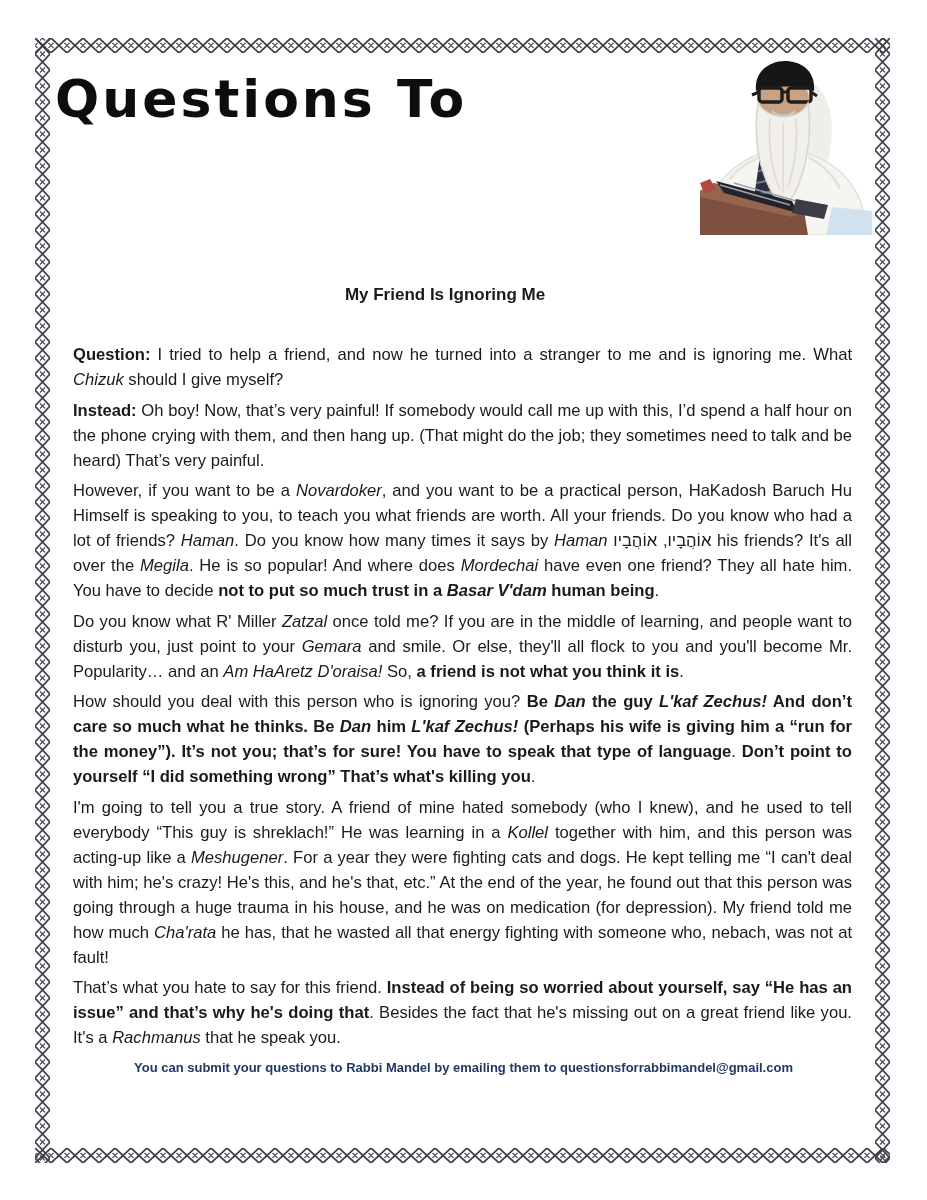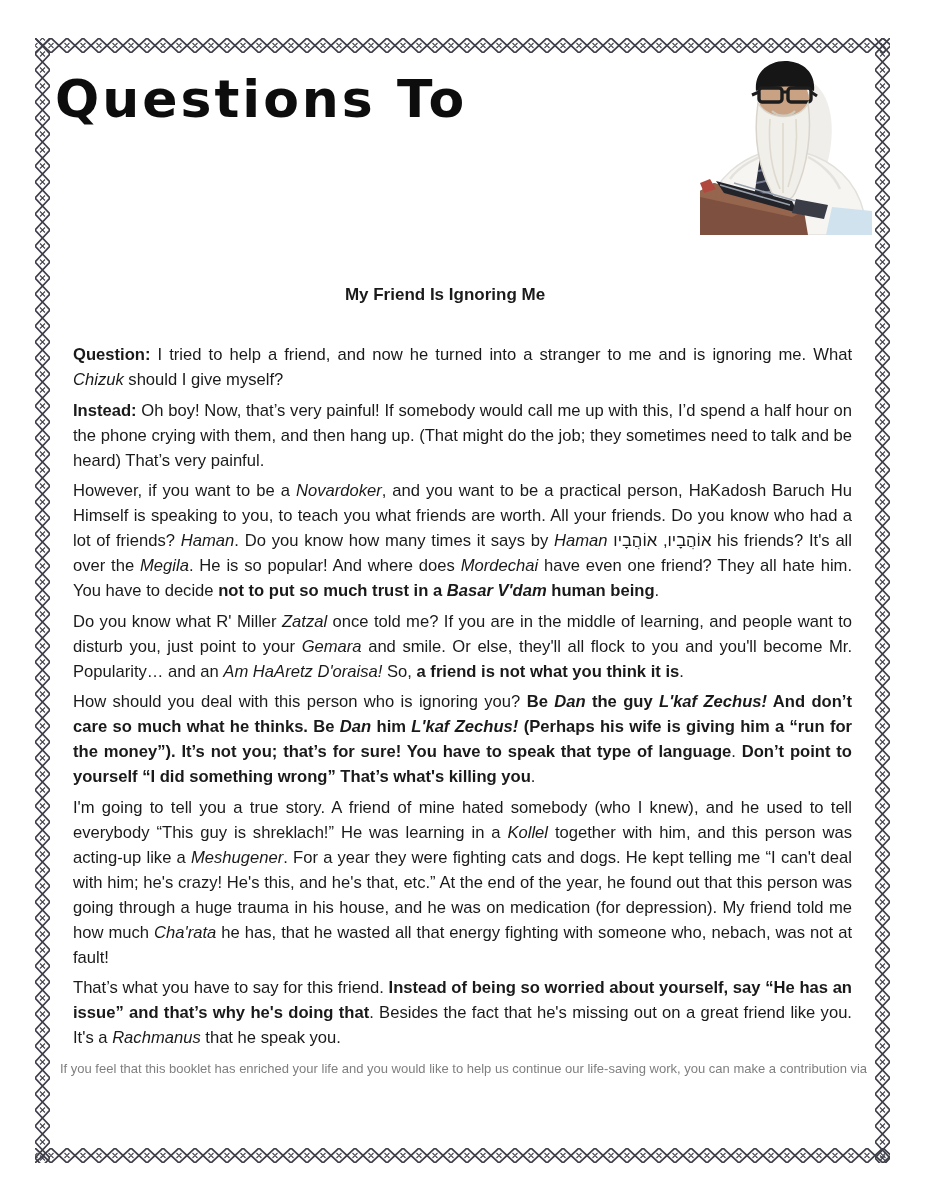--- a/index.html
+++ b/index.html
@@ -107,20 +107,20 @@
 
   <div class="subtitle">My Friend Is Ignoring Me</div>
 
   <div class="article">
       <p class="para"><span class="b">Question:</span><span> I tried to help a friend, and now he turned into a stranger to me and is ignoring me. What </span><span class="i">Chizuk</span><span> should I give myself?</span></p>
       <p class="para"><span class="b">Instead:</span><span> Oh boy! Now, that’s very painful! If somebody would call me up with this, I’d spend a half hour on the phone crying with them, and then hang up. (That might do the job; they sometimes need to talk and be heard) That’s very painful.</span></p>
       <p class="para"><span>However, if you want to be a </span><span class="i">Novardoker</span><span>, and you want to be a practical person, HaKadosh Baruch Hu Himself is speaking to you, to teach you what friends are worth. All your friends. Do you know who had a lot of friends? </span><span class="i">Haman</span><span>. Do you know how many times it says by </span><span class="i">Haman</span><span> אוֹהֲבָיו, אוֹהֲבָיו his friends? It's all over the </span><span class="i">Megila</span><span>. He is so popular! And where does </span><span class="i">Mordechai</span><span> have even one friend? They all hate him. You have to decide </span><span class="b">not to put so much trust in a </span><span class="b i">Basar V'dam</span><span class="b"> human being</span><span>.</span></p>
       <p class="para"><span>Do you know what R' Miller </span><span class="i">Zatzal</span><span> once told me? If you are in the middle of learning, and people want to disturb you, just point to your </span><span class="i">Gemara</span><span> and smile. Or else, they'll all flock to you and you'll become Mr. Popularity… and an </span><span class="i">Am HaAretz D'oraisa!</span><span> So, </span><span class="b">a friend is not what you think it is</span><span>.</span></p>
       <p class="para"><span>How should you deal with this person who is ignoring you? </span><span class="b">Be </span><span class="b i">Dan</span><span class="b"> the guy </span><span class="b i">L'kaf Zechus!</span><span class="b"> And don’t care so much what he thinks. Be </span><span class="b i">Dan</span><span class="b"> him </span><span class="b i">L'kaf Zechus!</span><span class="b"> (Perhaps his wife is giving him a “run for the money”). It’s not you; that’s for sure! You have to speak that type of language</span><span>. </span><span class="b">Don’t point to yourself “I did something wrong” That’s what's killing you</span><span>.</span></p>
       <p class="para"><span>I'm going to tell you a true story. A friend of mine hated somebody (who I knew), and he used to tell everybody “This guy is shreklach!” He was learning in a </span><span class="i">Kollel</span><span> together with him, and this person was acting-up like a </span><span class="i">Meshugener</span><span>. For a year they were fighting cats and dogs. He kept telling me “I can't deal with him; he's crazy! He's this, and he's that, etc.” At the end of the year, he found out that this person was going through a huge trauma in his house, and he was on medication (for depression). My friend told me how much </span><span class="i">Cha'rata</span><span> he has, that he wasted all that energy fighting with someone who, nebach, was not at fault!</span></p>
-      <p class="para"><span>That’s what you have to say for this friend. </span><span class="b">Instead of being so worried about yourself, say “He has an issue” and that’s why he's doing that</span><span>. Besides the fact that he's missing out on a great friend like you. It's a </span><span class="i">Rachmanus</span><span> that he speak you.</span></p>
+      <p class="para"><span>That’s what you hate to say for this friend. </span><span class="b">Instead of being so worried about yourself, say “He has an issue” and that’s why he's doing that</span><span>. Besides the fact that he's missing out on a great friend like you. It's a </span><span class="i">Rachmanus</span><span> that he speak you.</span></p>
     </div>
 
   <div class="footer">
-    <div class="f-gray">If you feel that this booklet has enriched your life and you would like to help us continue our life-saving work, you can make a contribution via</div>
+    <div class="f-navy">You can submit your questions to Rabbi Mandel by emailing them to questionsforrabbimandel@gmail.com</div>
   </div>
 
 </div>
 
 </body></html>

